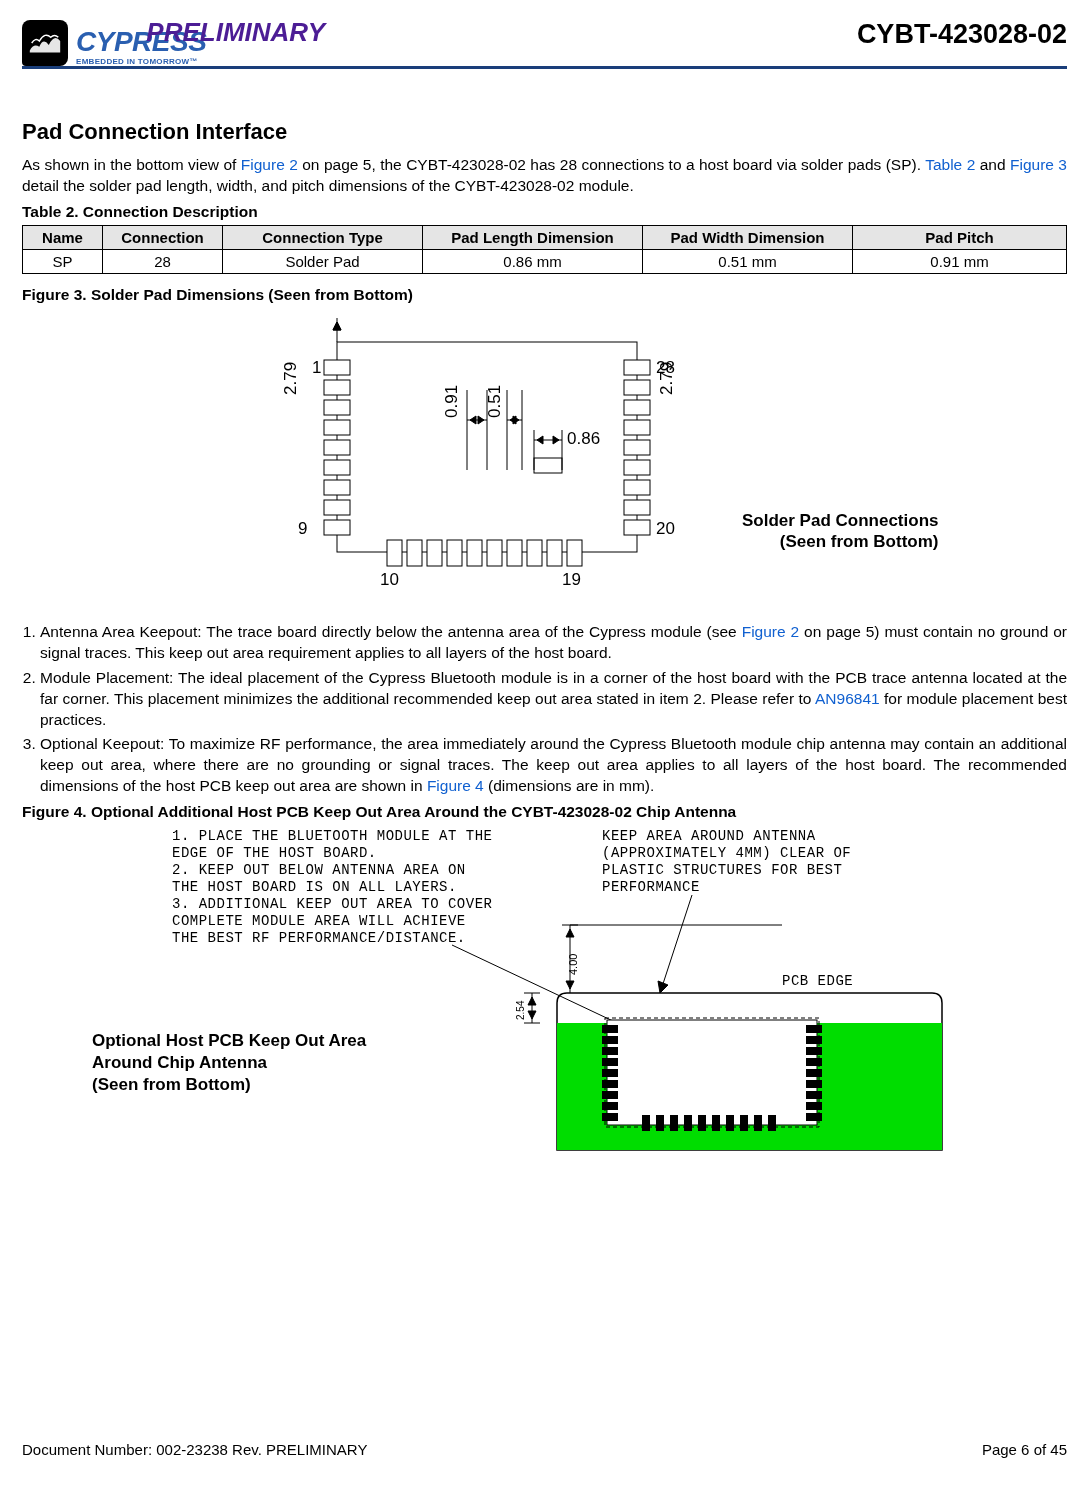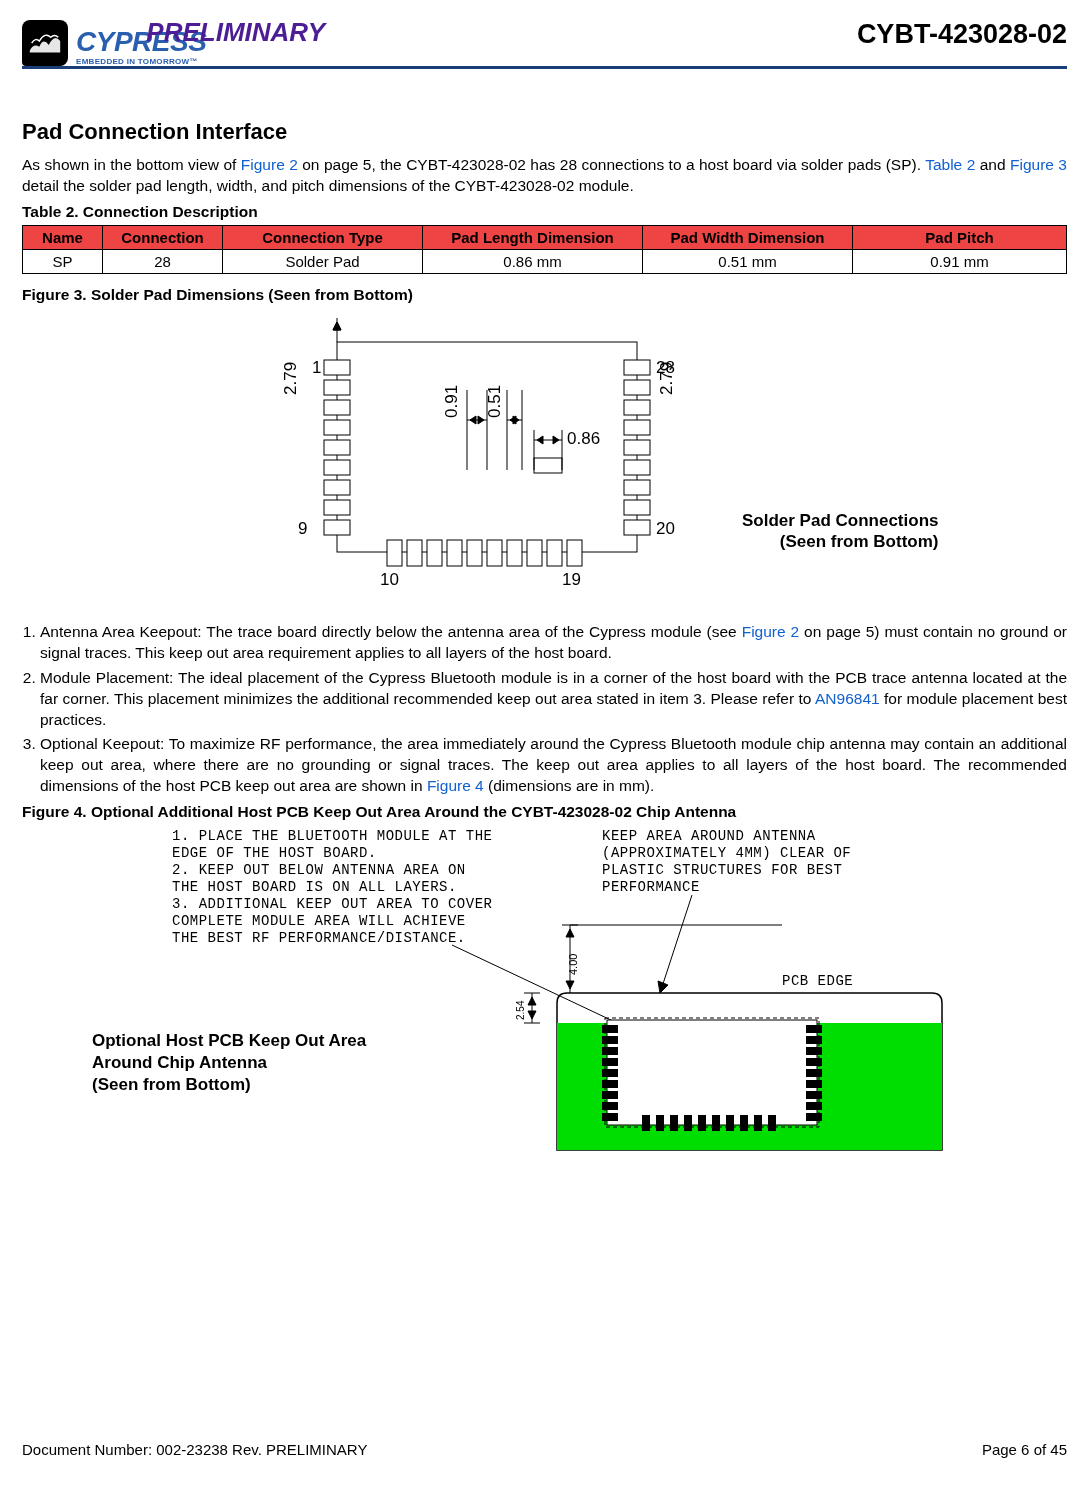--- a/index.html
+++ b/index.html
@@ -88,21 +88,21 @@
       border-collapse: collapse;
       width: 100%;
       font-size: 15px;
     }
     table.spec th, table.spec td {
       border: 1px solid #000;
       padding: 3px 6px;
       text-align: center;
     }
     table.spec th {
-      background: #ef4444;
+      background: #e5e5e5;
       font-weight: 700;
     }
     
     .fig3-wrap { position: relative; height: 300px; margin: 6px 0 12px 0;}
     .fig3-svg { position:absolute; left: 240px; top: 0; }
     .fig3-label { position:absolute; left: 720px; top: 200px; font-weight:700; text-align:right; font-size:17px; line-height:1.25;}
     .rec-intro { margin-top: 10px; }
     ol.rec { margin: 4px 0 6px 0; padding-left: 18px; }
     ol.rec li { margin-bottom: 4px; text-align: justify; line-height:1.35;}
     
@@ -258,21 +258,21 @@
       <span>Solder Pad Connections</span><br>
       <span>(Seen from Bottom)</span>
     </div>
   </div>
 
   <ol class="rec">
     <li>
       <span>Antenna Area Keepout: The trace board directly below the antenna area of the Cypress module (see </span><a class="xref">Figure 2</a><span> on page 5) must contain no ground or signal traces. This keep out area requirement applies to all layers of the host board.</span>
     </li>
     <li>
-      <span>Module Placement: The ideal placement of the Cypress Bluetooth module is in a corner of the host board with the PCB trace antenna located at the far corner. This placement minimizes the additional recommended keep out area stated in item 3. Please refer to </span><a class="xref">AN96841</a><span> for module placement best practices.</span>
+      <span>Module Placement: The ideal placement of the Cypress Bluetooth module is in a corner of the host board with the PCB trace antenna located at the far corner. This placement minimizes the additional recommended keep out area stated in item 2. Please refer to </span><a class="xref">AN96841</a><span> for module placement best practices.</span>
     </li>
     <li>
       <span>Optional Keepout: To maximize RF performance, the area immediately around the Cypress Bluetooth module chip antenna may contain an additional keep out area, where there are no grounding or signal traces. The keep out area applies to all layers of the host board. The recommended dimensions of the host PCB keep out area are shown in </span><a class="xref">Figure 4</a><span> (dimensions are in mm).</span>
     </li>
   </ol>
 
   <div class="fig-caption">Figure 4.  Optional Additional Host PCB Keep Out Area Around the CYBT-423028-02 Chip Antenna</div>
   <div class="fig4-wrap">
     <svg class="fig4-svg" width="820" height="330" viewBox="0 0 820 330">
 

